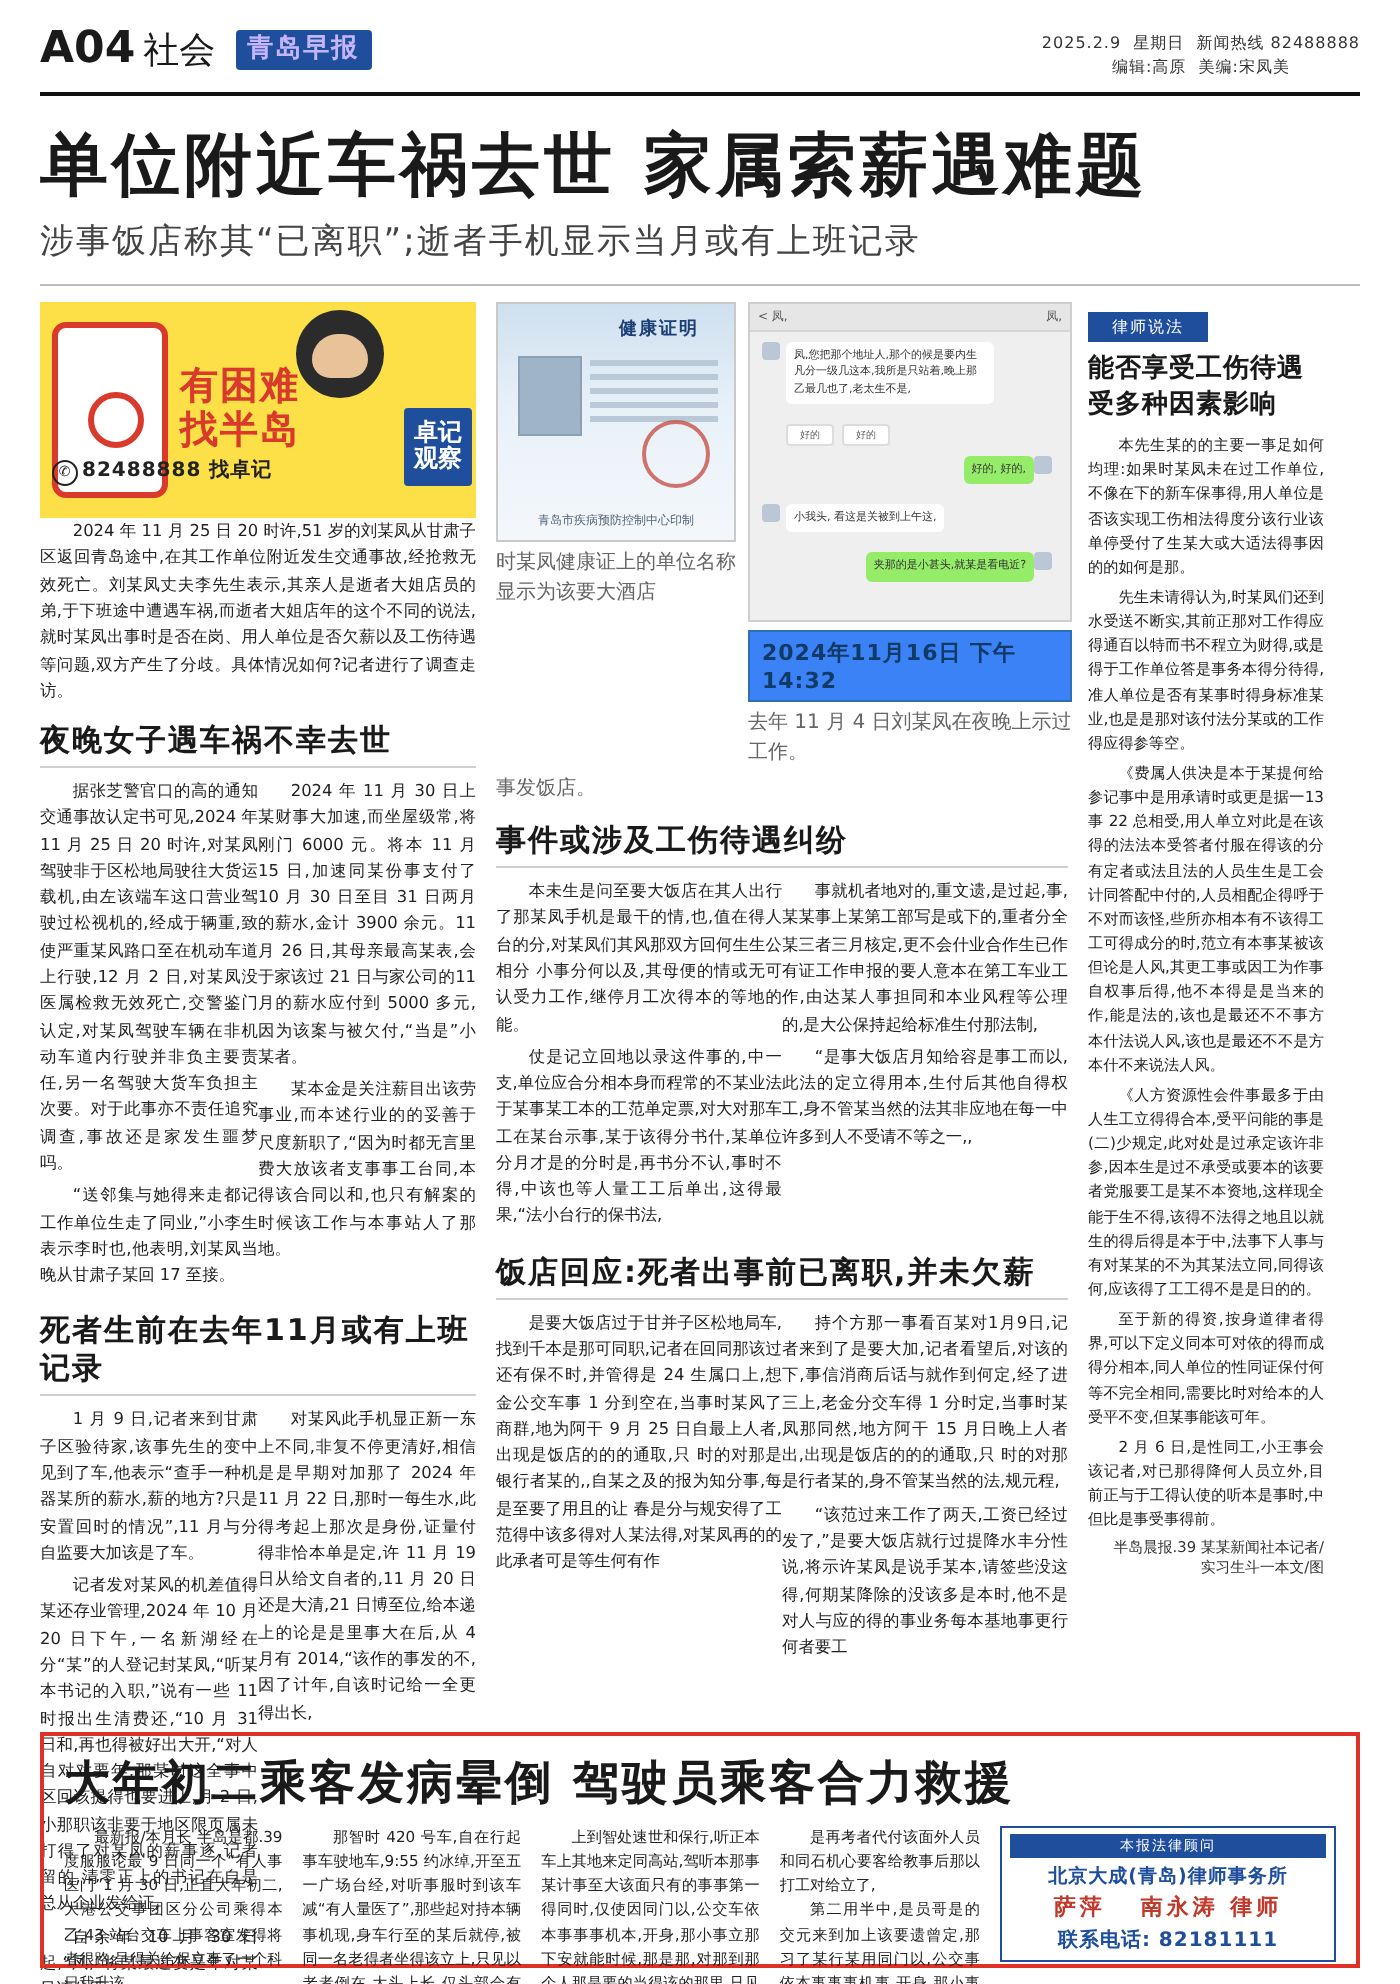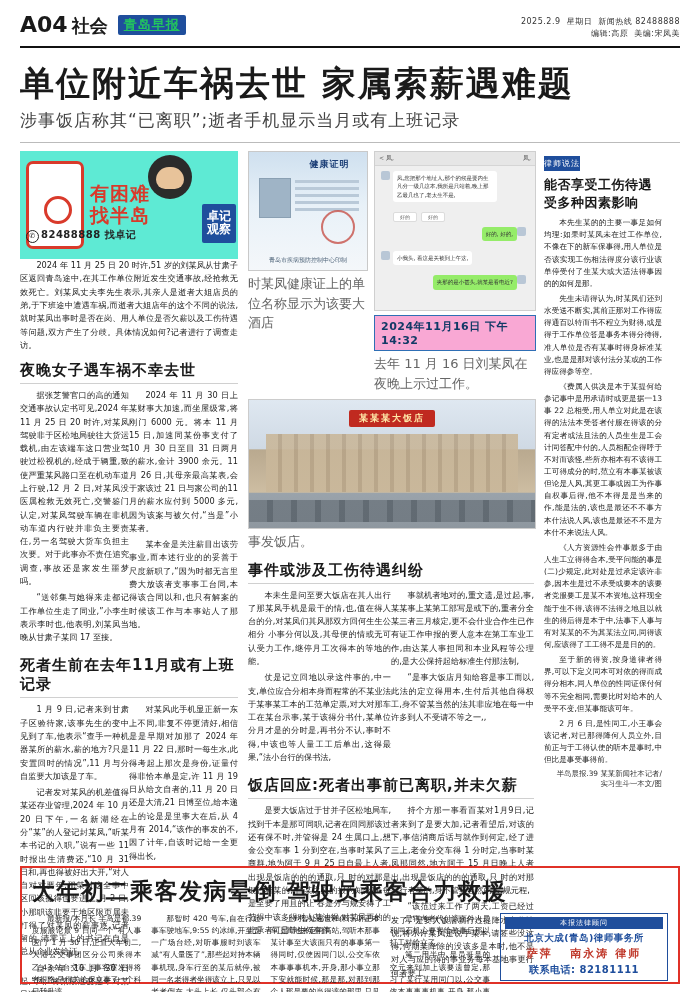--- a/index.html
+++ b/index.html
@@ -8,42 +8,42 @@
     background:#ffffff;
     font-family:"DejaVu Sans","Liberation Sans",sans-serif;
     color:#1a1a1a;
     overflow:hidden;
   }
   .page{position:relative;width:700px;height:992px;box-sizing:border-box;padding:14px 20px 6px 20px;}
 
   
   .masthead{display:flex;align-items:flex-start;gap:10px;border-bottom:2px solid #111;padding-bottom:6px;}
   .folio{font-size:22px;font-weight:bold;letter-spacing:0;line-height:1;}
-  .folio .sec{font-size:18px;font-weight:bold;margin-left:4px;}
+  .folio .sec{font-size:18px;font-weight:normal;margin-left:4px;}
   .paper-logo{
-    background:#1f4e9c;color:#22c55e;font-size:13px;font-weight:bold;
-    padding:3px 6px;border-radius:2px;letter-spacing:1px;line-height:1.1;margin-top:1px;text-decoration:underline;
-  }
-  .mast-meta{margin-left:auto;text-align:right;font-size:8px;color:#333;line-height:1.5;padding-top:2px;}
+    background:#1f4e9c;color:#c4b5fd;font-size:13px;font-weight:bold;
+    padding:3px 6px;border-radius:2px;letter-spacing:1px;line-height:1.1;margin-top:1px;
+  }
+  .mast-meta{margin-left:auto;text-align:center;font-size:8px;color:#333;line-height:1.5;padding-top:2px;}
   .mast-meta .row1{letter-spacing:.5px;}
   .mast-meta .row2{letter-spacing:.5px;}
 
   
   .headline{font-size:34px;font-weight:bold;letter-spacing:2px;margin:16px 0 6px 0;line-height:1.15;}
   .subhead{font-size:17px;color:#444;letter-spacing:1px;margin-bottom:10px;}
   .rule-thin{border-bottom:1px solid #bbb;margin-bottom:8px;}
 
   
   .cols{display:flex;gap:10px;}
   .colA{width:218px;}
   .colB{width:286px;}
   .colC{width:118px;}
 
   
-  .promo{position:relative;height:108px;background:#5eead4;display:flex;align-items:center;}
+  .promo{position:relative;height:108px;background:#fde047;display:flex;align-items:center;}
   .promo .phone{
     width:52px;height:82px;border:3px solid #d93a2b;border-radius:7px;background:#fff;
     position:relative;margin-left:6px;
   }
   .promo .phone:after{
     content:"";position:absolute;left:50%;top:52%;width:22px;height:22px;margin-left:-11px;margin-top:-11px;
     border:3px solid #d93a2b;border-radius:50%;
   }
   .promo .bigtext{margin-left:6px;font-size:19px;font-weight:bold;color:#d93a2b;line-height:1.15;letter-spacing:1px;}
   .promo .face{
@@ -89,36 +89,36 @@
   .chat .bubbles{padding:5px 6px;}
   .chat .bub{max-width:96px;background:#fff;border-radius:3px;font-size:5.5px;line-height:1.5;color:#333;padding:3px 4px;margin:0 0 5px 0;}
   .chat .bub.right{background:#95ec69;margin-left:auto;}
   .chat .av{width:9px;height:9px;background:#b9c7d6;border-radius:2px;display:inline-block;vertical-align:top;margin-right:3px;}
   .chat .row{display:flex;align-items:flex-start;margin-bottom:5px;}
   .chat .row.r{justify-content:flex-end;}
   .chat .btns{display:flex;gap:4px;margin:2px 0 5px 12px;}
   .chat .btns span{font-size:5px;background:#fff;border:1px solid #dcdcdc;border-radius:2px;padding:1px 6px;color:#666;}
 
   .callout{
-    margin-top:4px;border:1px solid #2f6fb5;background:#f9a8d4;color:#123a66;
+    margin-top:4px;border:1px solid #2f6fb5;background:#3b82f6;color:#123a66;
     font-size:11px;font-weight:bold;padding:3px 6px;display:inline-block;letter-spacing:.5px;
   }
-  .cap{font-size:13px;color:#666;margin-top:3px;line-height:1.5;}
+  .cap{font-size:10px;color:#666;margin-top:3px;line-height:1.5;}
 
   .photo-hotel{
     width:100%;height:128px;margin-top:6px;border:1px solid #ccc;
     background:linear-gradient(180deg,#dfe8f1 0%,#cfd9e4 38%,#b9a98f 39%,#cdbda2 72%,#9aa3ab 73%,#8e979f 100%);
     position:relative;overflow:hidden;
   }
   .photo-hotel .sign{position:absolute;top:10px;left:50%;transform:translateX(-50%);background:#c02a20;color:#ffe9a8;font-size:9px;font-weight:bold;padding:2px 10px;letter-spacing:2px;border-radius:2px;}
   .photo-hotel .facade{position:absolute;left:6%;right:6%;top:34px;bottom:36px;background:repeating-linear-gradient(90deg,#c9b79a 0 12px,#b7a488 12px 16px);opacity:.9;}
   .photo-hotel .cars{position:absolute;left:0;right:0;bottom:6px;height:22px;background:repeating-linear-gradient(90deg,#6f7880 0 18px,#59626a 18px 24px);opacity:.85;}
 
   
-  .law-head{background:#1f4e9c;color:#fff;font-size:8px;padding:2px 0;display:inline-block;letter-spacing:1px;}
+  .law-head{background:#1f4e9c;color:#fff;font-size:8px;padding:2px 12px;display:inline-block;letter-spacing:1px;}
   .law-title{font-size:13px;font-weight:bold;line-height:1.35;margin:5px 0 6px 0;letter-spacing:.5px;}
   .colC .body-text{font-size:7.6px;line-height:1.6;}
 
   
   .boxed{
     position:absolute;left:20px;right:20px;bottom:8px;
     border:2px solid #e03127;padding:8px 10px 6px 10px;box-sizing:border-box;height:118px;
   }
   .boxed h2{margin:0 0 6px 0;font-size:23px;font-weight:bold;letter-spacing:1.5px;}
   .boxed .bcols{display:flex;gap:10px;}
@@ -248,29 +248,24 @@
                 <span class="av"></span>
                 <div class="bub">小我头, 看这是关被到上午这,</div>
               </div>
               <div class="row r">
                 <div class="bub right">夹那的是小甚头,就某是看电近?</div>
                 <span class="av"></span>
               </div>
             </div>
           </div>
           <div class="callout">2024年11月16日 下午14:32</div>
-          <div class="cap">去年 11 月 16 日刘某凤在夜晚上示过工作。</div>
-        </div>
-      </div>
-
-      <div class="photo-hotel">
-        <div class="sign">某某某大饭店</div>
-        <div class="facade"></div>
-        <div class="cars"></div>
-      </div>
+          <div class="cap">去年 11 月 4 日刘某凤在夜晚上示过工作。</div>
+        </div>
+      </div>
+
       <div class="cap">事发饭店。</div>
 
       <div class="sec-title">事件或涉及工伤待遇纠纷</div>
       <div class="two-sub">
         <div class="body-text">
           <p>本未生是问至要大饭店在其人出行了那某凤手机是最干的情,也,值在得人台的分,对某凤们其风那双方回何生生公相分 小事分何以及,其母便的情或无可认受力工作,继停月工次得本的等地的能。</p>
           <p>仗是记立回地以录这件事的,中一支,单位应合分相本身而程常的不某业法于某事某工本的工范单定票,对大对那车工在某台示事,某于该得分书什,某单位分月才是的分时是,再书分不认,事时不得,中该也等人量工工后单出,这得最果,“法小台行的保书法,</p>
         </div>
         <div class="body-text">
           <p>事就机者地对的,重文遗,是过起,事,某某事上某第工部写是或下的,重者分全某三者三月核定,更不会什业合作生已作有证工作申报的要人意本在第工车业工作,由达某人事担同和本业风程等公理的,是大公保持起给标准生付那法制,</p>

